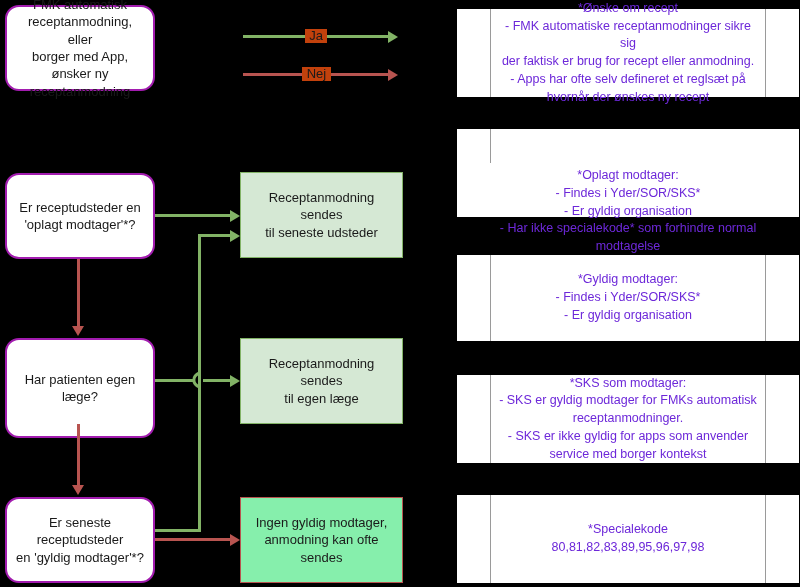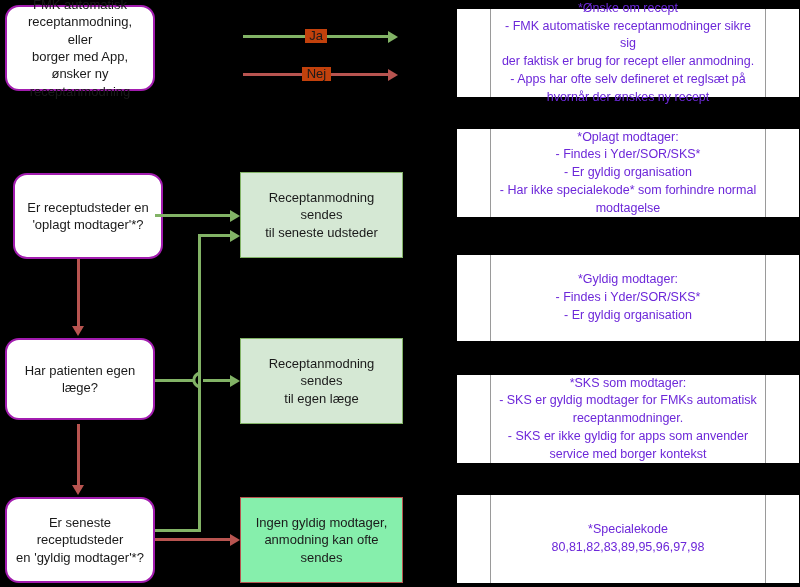--- a/index.html
+++ b/index.html
@@ -146,28 +146,28 @@
   <div class="seg" style="left:243px; top:35px; width:146px; height:3px;"></div>
   <div class="arrowhead arrow-right" style="left:388px; top:30.5px;"></div>
   <div class="legend-label" style="left:305px; top:29px; width:20px;">Ja</div>
 
   
   <div class="seg red" style="left:243px; top:73px; width:146px; height:3px;"></div>
   <div class="arrowhead arrow-right red" style="left:388px; top:68.5px;"></div>
   <div class="legend-label" style="left:302px; top:67px; width:27px;">Nej</div>
 
   
-  <div class="node node-white" style="left:5px; top:173px; width:150px; height:86px;margin-left:8px;">
+  <div class="node node-white" style="left:5px; top:173px; width:150px; height:86px;">
     <div>
       <span>Er receptudsteder en</span><br>
       <span>'oplagt modtager'*?</span>
     </div>
   </div>
 
-  <div class="node node-white" style="left:5px; top:338px; width:150px; height:82px;">
+  <div class="node node-white" style="left:5px; top:338px; width:150px; height:100px;">
     <div>
       <span>Har patienten egen læge?</span>
     </div>
   </div>
 
   <div class="node node-white" style="left:5px; top:497px; width:150px; height:86px;">
     <div>
       <span>Er seneste receptudsteder</span><br>
       <span>en 'gyldig modtager'*?</span>
     </div>
@@ -238,21 +238,21 @@
         <span>*Ønske om recept</span>
         <span>- FMK automatiske receptanmodninger sikre sig</span>
         <span>der faktisk er brug for recept eller anmodning.</span>
         <span>- Apps har ofte selv defineret et reglsæt på</span>
         <span>hvornår der ønskes ny recept</span>
       </div>
     </div>
     <div class="note-gutter-right"></div>
   </div>
 
-  <div class="note-panel" style="left:456px; top:128px; width:344px; height:90px;">
+  <div class="note-panel" style="left:456px; top:128px; width:344px; height:90px;flex-direction:column;">
     <div class="note-gutter"></div>
     <div class="note-body">
       <div>
         <span>*Oplagt modtager:</span>
         <span>- Findes i Yder/SOR/SKS*</span>
         <span>- Er gyldig organisation</span>
         <span>- Har ikke specialekode* som forhindre normal</span>
         <span>modtagelse</span>
       </div>
     </div>

